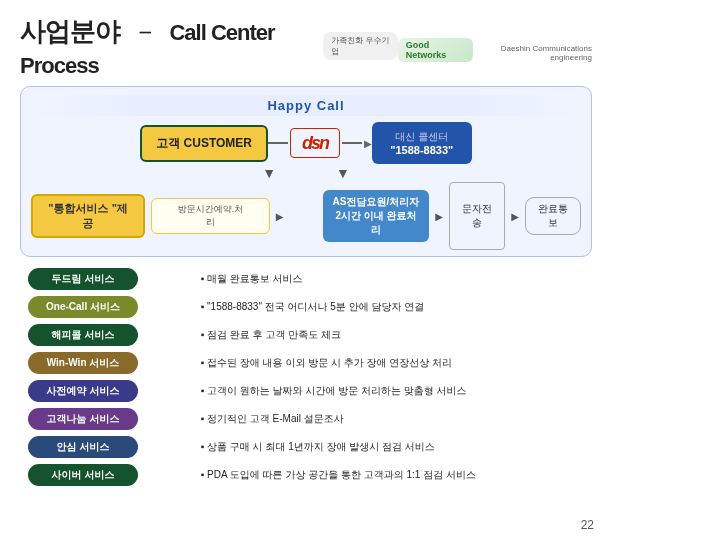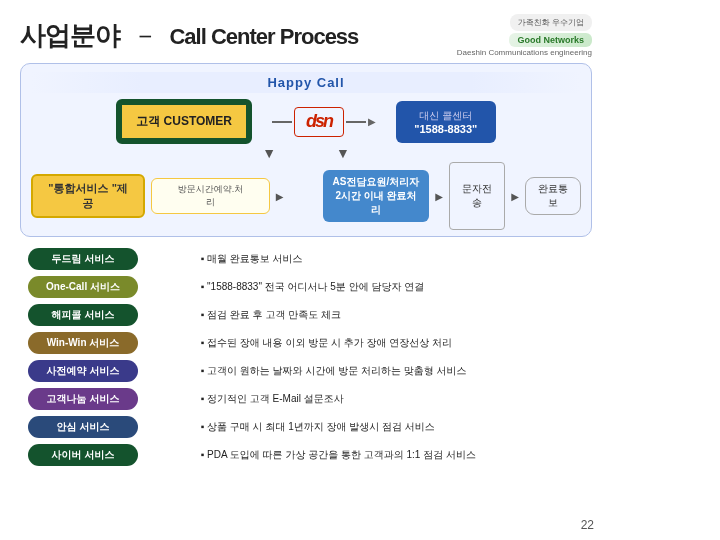--- a/index.html
+++ b/index.html
@@ -39,21 +39,21 @@
     }
     .header-title span.subtitle {
       font-size: 22px;
       font-weight: 700;
       color: #222;
     }
 
     
     .logo-area {
       display: flex;
-      flex-direction: column;
+      flex-direction: row;
       align-items: flex-end;
     }
     .logo-top {
       background: #f0f0f0;
       border-radius: 8px;
       padding: 3px 8px;
       font-size: 8px;
       color: #555;
       margin-bottom: 2px;
     }
@@ -77,21 +77,21 @@
       font-weight: 700;
       color: #2255aa;
       background: linear-gradient(90deg, transparent, #e8eeff 20%, #e8eeff 80%, transparent);
       padding: 3px 0;
       margin-bottom: 6px;
       letter-spacing: 1px;
     }
 
     .customer-box {
       background: #f5c842;
-      border: 6px solid #14532d;
+      border: 2px solid #14532d;
       border-radius: 6px;
       padding: 8px 14px;
       text-align: center;
       min-width: 110px;
     }
     .customer-box .main-text {
       font-size: 12px;
       font-weight: 700;
       color: #222;
     }
@@ -270,21 +270,21 @@
     </div>
   </div>
 
   <div class="happy-call-container">
     <div class="happy-call-title">Happy Call</div>
 
     <div class="flow-top-row">
       <div class="customer-box">
         <div class="main-text">고객 CUSTOMER</div>
       </div>
-      <div style="display:flex;flex-direction:column;align-items:flex-start;margin:0 20px;">
+      <div style="display:flex;flex-direction:column;align-items:flex-start;margin:0 0;">
         <div style="display:flex;align-items:center;gap:2px;">
           <div style="width:20px;height:2px;background:#666;"></div>
           <div style="width:50px;height:30px;border:1.5px solid #cc2200;border-radius:4px;display:flex;align-items:center;justify-content:center;">
             <span style="font-size:18px;font-weight:900;color:#cc2200;font-style:italic;letter-spacing:-2px;">dsn</span>
           </div>
           <div style="width:20px;height:2px;background:#666;"></div>
           <span style="font-size:10px;color:#666;">▶</span>
         </div>
       </div>
       <div class="callcenter-box">

